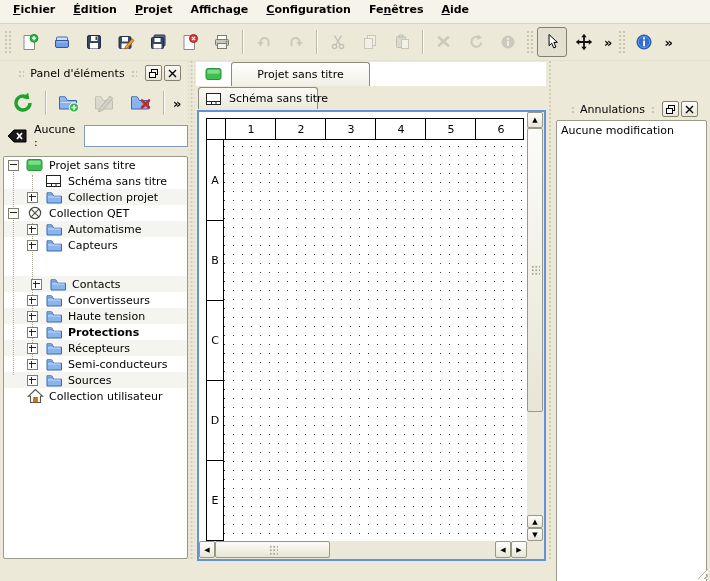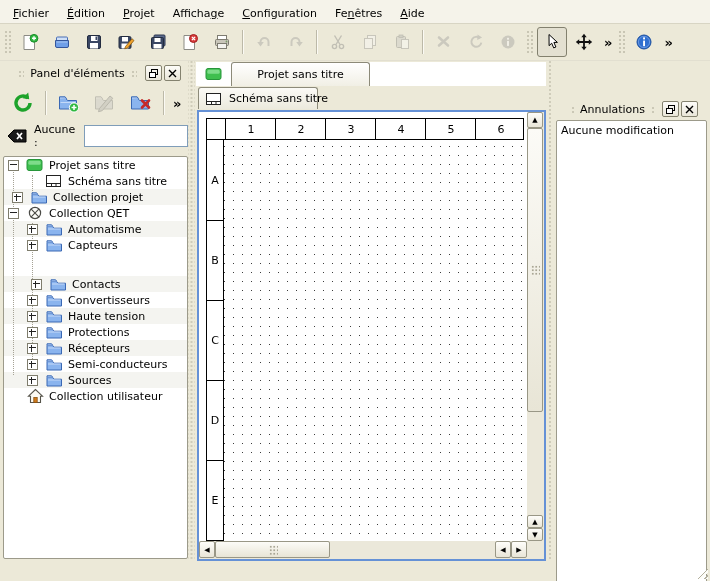--- a/index.html
+++ b/index.html
@@ -1,20 +1,20 @@
 <!DOCTYPE html>
 <html><head>
 <meta charset="utf-8">
 <style>
   html,body{margin:0;padding:0;background:#ece9d8;}
   #app{position:relative;width:710px;height:581px;background:#ece9d8;overflow:hidden;
        font-family:"DejaVu Sans","Liberation Sans",sans-serif;font-size:11px;color:#000;}
   
   #menubar{position:absolute;left:0;top:0;width:710px;height:24px;background:#f5f3ea;
-           border-bottom:1px solid #d8d5c4;display:flex;align-items:flex-end;padding-left:4px;box-sizing:border-box;}
+           border-bottom:1px solid #d8d5c4;display:flex;align-items:flex-start;padding-left:4px;box-sizing:border-box;font-weight:bold;}
   .menu-item{padding:3px 9px;cursor:default;white-space:nowrap;}
   
   #toolbar{position:absolute;left:0;top:24px;width:710px;height:37px;display:flex;align-items:center;
            padding-left:2px;box-sizing:border-box;border-bottom:1px solid #e2dfd0;}
   .tb-group{display:flex;align-items:center;height:100%;}
   .tb-handle{width:7px;height:24px;margin:0 3px 0 2px;
      background-image:radial-gradient(circle at 2px 2px,#c9c6b4 1.1px,rgba(0,0,0,0) 1.4px);
      background-size:4px 4px;}
   .tb-btn{width:28px;height:28px;display:flex;align-items:center;justify-content:center;
           border:1px solid transparent;border-radius:3px;margin:0 1px;background:transparent;}
@@ -380,21 +380,21 @@
         <div class="tree-row" style="padding-left: 23px;">
           <span class="exp-spacer"></span>
           <span class="tree-ic">
             <svg width="18" height="16" viewBox="0 0 18 16">
               <rect x="1.5" y="2.5" width="14" height="11" fill="#fff" stroke="#222"></rect>
               <path d="M1.5 10.5h14M6.5 10.5v3M11 10.5v3" stroke="#222" fill="none"></path>
             </svg>
           </span>
           <span>Schéma sans titre</span>
         </div>
-        <div class="tree-row alt" style="padding-left: 8px;">
+        <div class="tree-row alt" style="padding-left: 23px;">
           <span class="exp plus"></span>
           <span class="tree-ic">
             <svg width="17" height="15" viewBox="0 0 17 15">
               <path d="M1 4.5V13h14.5V6.2H8L6.5 4.5z" fill="#8ab4ee" stroke="#3a68b4"></path>
               <path d="M1 4.5V2.8h4.6l1.3 1.7" fill="#a9c8f4" stroke="#3a68b4"></path>
               <path d="M2 7h12.5" stroke="#c6daf8"></path>
             </svg>
           </span>
           <span>Collection projet</span>
         </div>
@@ -456,21 +456,21 @@
           <span class="exp plus"></span>
           <span class="tree-ic">
             <svg width="17" height="15" viewBox="0 0 17 15">
               <path d="M1 4.5V13h14.5V6.2H8L6.5 4.5z" fill="#8ab4ee" stroke="#3a68b4"></path>
               <path d="M1 4.5V2.8h4.6l1.3 1.7" fill="#a9c8f4" stroke="#3a68b4"></path>
               <path d="M2 7h12.5" stroke="#c6daf8"></path>
             </svg>
           </span>
           <span>Haute tension</span>
         </div>
-        <div class="tree-row" style="padding-left: 23px;">
+        <div class="tree-row" style="padding-left: 23px; font-weight: bold;">
           <span class="exp plus"></span>
           <span class="tree-ic">
             <svg width="17" height="15" viewBox="0 0 17 15">
               <path d="M1 4.5V13h14.5V6.2H8L6.5 4.5z" fill="#8ab4ee" stroke="#3a68b4"></path>
               <path d="M1 4.5V2.8h4.6l1.3 1.7" fill="#a9c8f4" stroke="#3a68b4"></path>
               <path d="M2 7h12.5" stroke="#c6daf8"></path>
             </svg>
           </span>
           <span>Protections</span>
         </div>

